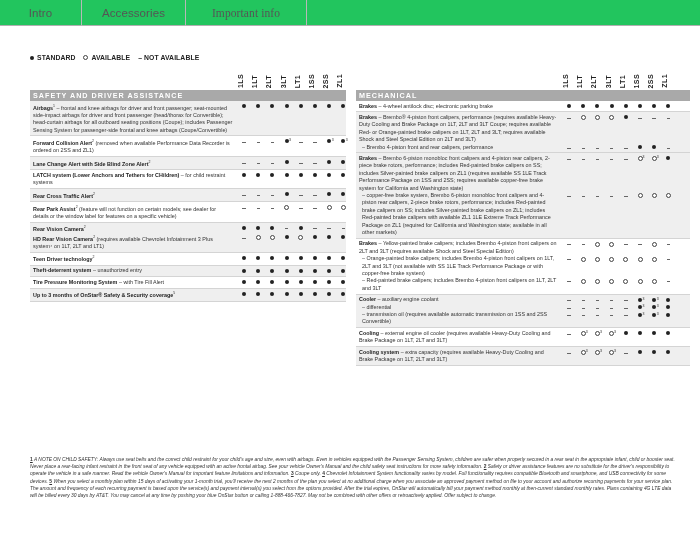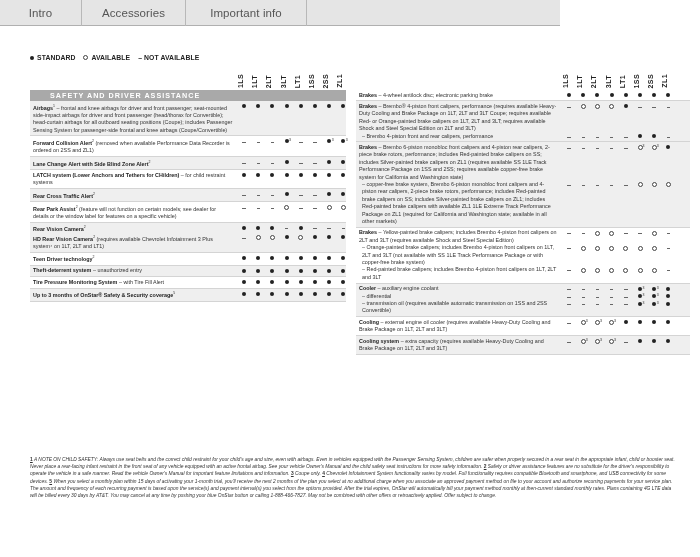--- a/index.html
+++ b/index.html
@@ -1,35 +1,35 @@
 <!DOCTYPE html>
 <html><head>
 <meta charset="utf-8">
 <style>
   * { box-sizing: border-box; margin: 0; padding: 0; }
   html, body { width: 700px; height: 557px; background: #ffffff; overflow: hidden; }
   body { font-family: "Liberation Sans", "DejaVu Sans", sans-serif; color: #2b2b2b; position: relative; }
 
-  .tabs { position: absolute; top: 0; left: 0; width: 560px; height: 26px; display: flex; background: #e5e5e5; border-bottom: 1px solid #b0b0b0; }
+  .tabs { position: absolute; top: 0; left: 0; width: 700px; height: 26px; display: flex; background: #22c55e; border-bottom: 1px solid #b0b0b0; }
   .tab { height: 26px; display: flex; align-items: center; justify-content: center; font-size: 11.5px; color: #555; border-right: 1px solid #b8b8b8; cursor: pointer; letter-spacing: 0.1px; }
   .tab.active { background: #ffffff; color: #333; border-bottom: 1px solid #fff; height: 27px; }
 
   .legend { position: absolute; top: 54px; left: 30px; font-size: 6.8px; font-weight: bold; color: #222; display: flex; gap: 8px; align-items: center; letter-spacing: 0.1px; }
   .legend .item { display: flex; align-items: center; gap: 3px; }
   .dot { display: inline-block; width: 4px; height: 4px; border-radius: 50%; background: #222; }
   .ring { display: inline-block; width: 5px; height: 5px; border-radius: 50%; border: 0.8px solid #444; background: #fff; }
 
   .panel { position: absolute; font-size: 5.4px; line-height: 7.4px; }
   .panel.left { top: 70px; left: 30px; width: 316px; }
   .panel.right { top: 70px; left: 356px; width: 334px; }
 
   .colhdr { position: relative; height: 20px; }
   .colhdr .col { position: absolute; bottom: 2px; width: 12px; font-size: 7px; font-weight: bold; color: #222; writing-mode: vertical-rl; transform: rotate(180deg); text-align: left; letter-spacing: 0.4px; line-height: 12px; }
 
-  .section-title { background: #a9a9a9; color: #fff; font-weight: bold; font-size: 7.2px; letter-spacing: 1px; height: 11px; line-height: 11px; padding-left: 20px; }
+  .section-title { background: #a9a9a9; color: #fff; font-weight: bold; font-size: 7.2px; letter-spacing: 1px; height: 11px; line-height: 11px; padding-left: 3px; }
 
   .row { position: relative; border-bottom: 0.8px solid #d4d4d4; padding: 1.5px 0 1.5px 3px; }
   .row.shade { background: #efefef; }
   .line { position: relative; display: flex; }
   .line .txt { color: #333; }
   .line .txt b { font-weight: bold; color: #222; }
   .line.indent .txt { padding-left: 3px; }
   .marks { position: absolute; top: 0; display: flex; }
   .mk { width: 14.2px; display: flex; justify-content: center; align-items: flex-start; padding-top: 1.5px; position: relative; }
   .mk .dash { display: inline-block; width: 3.5px; height: 0.8px; background: #666; margin-top: 2.5px; }
@@ -42,21 +42,21 @@
 
   .footnotes { position: absolute; top: 456px; left: 30px; width: 645px; font-size: 4.9px; line-height: 7.2px; font-style: italic; color: #333; }
   .footnotes .num { font-style: normal; font-weight: bold; text-decoration: underline; }
 </style>
 </head>
 <body>
 
 <div class="tabs" id="tabs">
     <div class="tab" style="width: 82px;">Intro</div>
     <div class="tab" style="width: 104px;">Accessories</div>
-    <div class="tab" style="width: 121px;">Important info</div>
+    <div class="tab" style="width: 121px; font-family: Liberation Serif, serif;">Important info</div>
   </div>
 
 <div class="legend">
   <span class="item">
     <span class="dot"></span>
     <span>STANDARD</span>
   </span>
   <span class="item">
     <span class="ring"></span>
     <span>AVAILABLE</span>
@@ -459,20 +459,21 @@
   <div class="colhdr">
       <div class="col" style="left: 204px;">1LS</div>
       <div class="col" style="left: 218.2px;">1LT</div>
       <div class="col" style="left: 232.4px;">2LT</div>
       <div class="col" style="left: 246.6px;">3LT</div>
       <div class="col" style="left: 260.8px;">LT1</div>
       <div class="col" style="left: 275px;">1SS</div>
       <div class="col" style="left: 289.2px;">2SS</div>
       <div class="col" style="left: 303.4px;">ZL1</div>
     </div>
+  <div class="section-title">MECHANICAL</div>
   <div>
       <div class="row">
         <div class="line">
           <div class="txt"><b>Brakes</b><span> – 4-wheel antilock disc; electronic parking brake</span></div>
           <div class="marks">
             <span class="mk">
               <span class="dot"></span>
             </span>
             <span class="mk">
               <span class="dot"></span>

